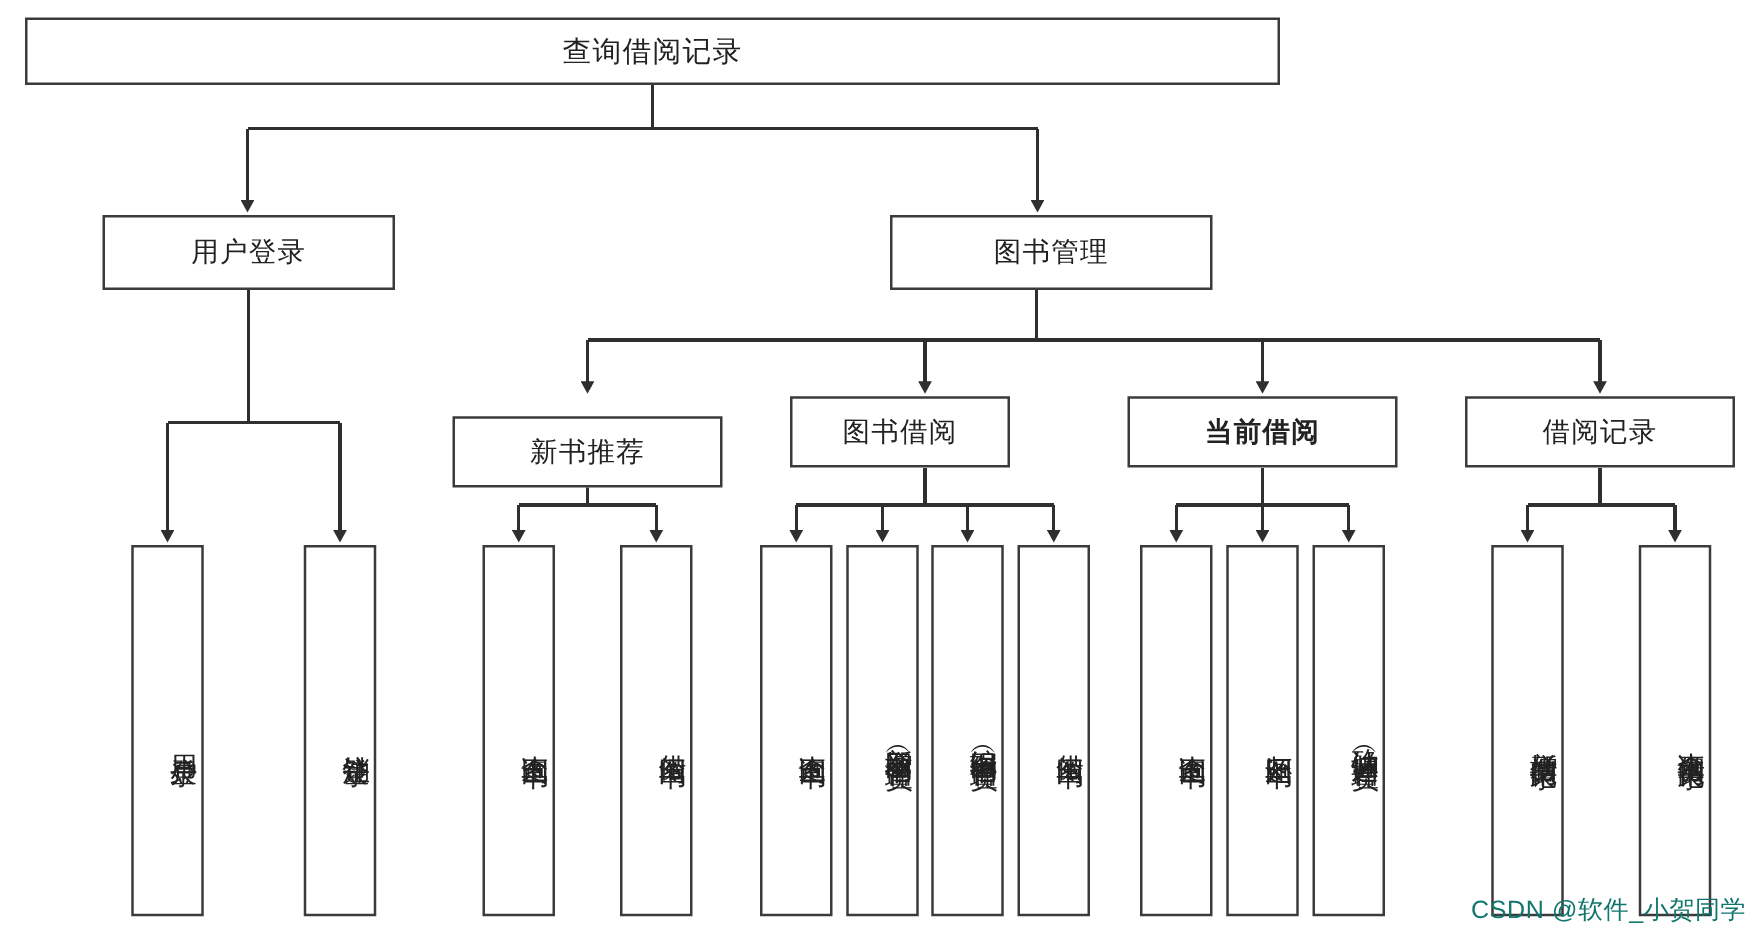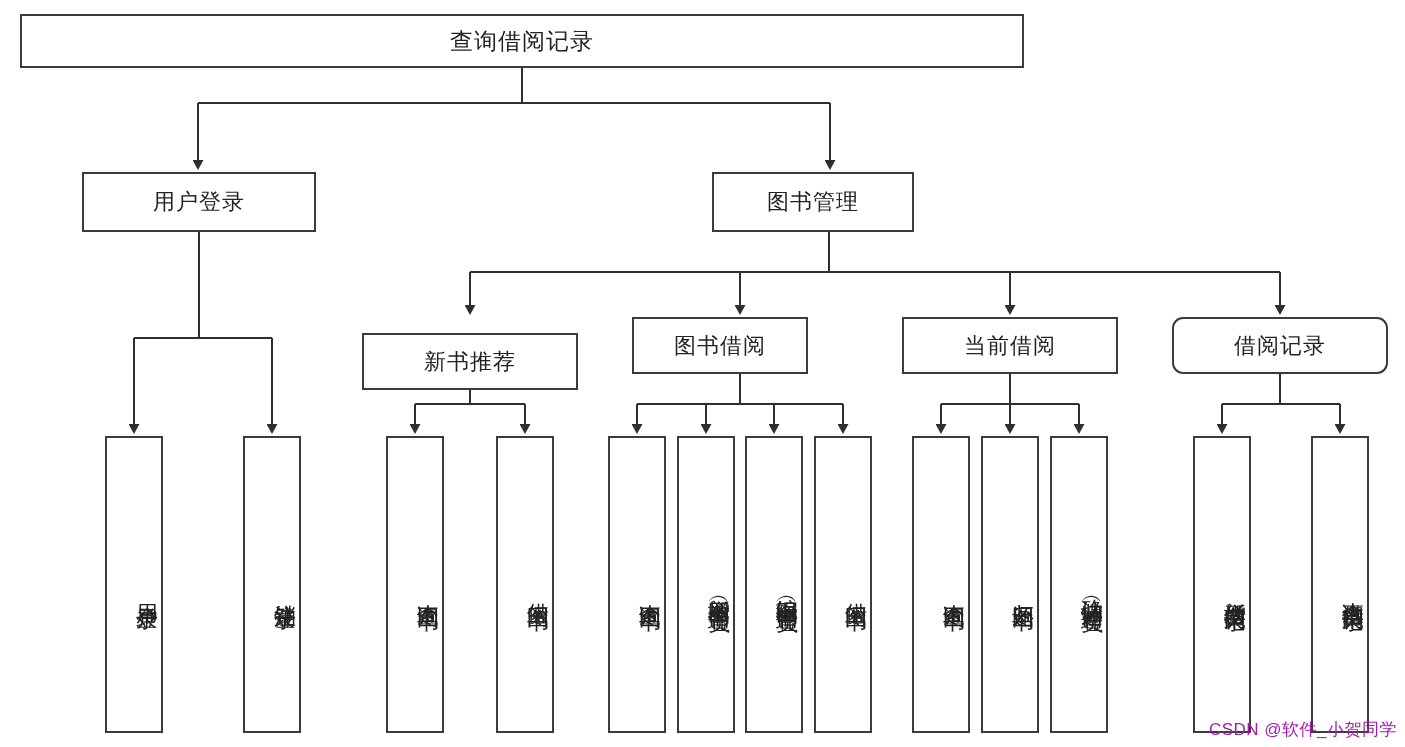--- a/index.html
+++ b/index.html
@@ -56,22 +56,22 @@
   }
   .node-v .vtext {
     writing-mode: vertical-rl;
     text-orientation: upright;
     white-space: nowrap;
   }
   .watermark {
     position: absolute;
     right: 8px;
     bottom: 6px;
-    font-size: 17px;
-    color: #a21caf;
+    font-size: 20px;
+    color: #0f766e;
     letter-spacing: 0.5px;
     white-space: nowrap;
     user-select: none;
   }
 </style>
 </head>
 <body>
 
 <div id="canvas">
 
@@ -126,37 +126,37 @@
   </svg>
 
   <div class="node node-h root" style="left:20px; top:14px; width:1004px; height:54px;">
     <span>查询借阅记录</span>
   </div>
 
   <div class="node node-h" style="left:82px; top:172px; width:234px; height:60px;">
     <span>用户登录</span>
   </div>
 
-  <div class="node node-h" style="left:712px; top:172px; width:202px; height:60px;">
+  <div class="node node-h" style="left:712px; top:172px; width:258px; height:60px;">
     <span>图书管理</span>
   </div>
 
   <div class="node node-h" style="left:362px; top:317px; width:216px; height:57px;margin-top:16px;">
     <span>新书推荐</span>
   </div>
 
   <div class="node node-h" style="left:632px; top:317px; width:176px; height:57px;">
     <span>图书借阅</span>
   </div>
 
-  <div class="node node-h" style="left:902px; top:317px; width:216px; height:57px;">
+  <div class="node node-h" style="left:902px; top:317px; width:216px; height:57px;font-weight:bold;">
     <span>当前借阅</span>
   </div>
 
-  <div class="node node-h" style="left:1172px; top:317px; width:216px; height:57px;border-radius:11px;">
+  <div class="node node-h" style="left:1172px; top:317px; width:216px; height:57px;">
     <span>借阅记录</span>
   </div>
 
   <div class="node node-v" style="left:105px; top:436px; width:58px; height:297px;">
     <span class="vtext">用户登录</span>
   </div>
 
   <div class="node node-v" style="left:243px; top:436px; width:58px; height:297px;">
     <span class="vtext">注销登录</span>
   </div>

